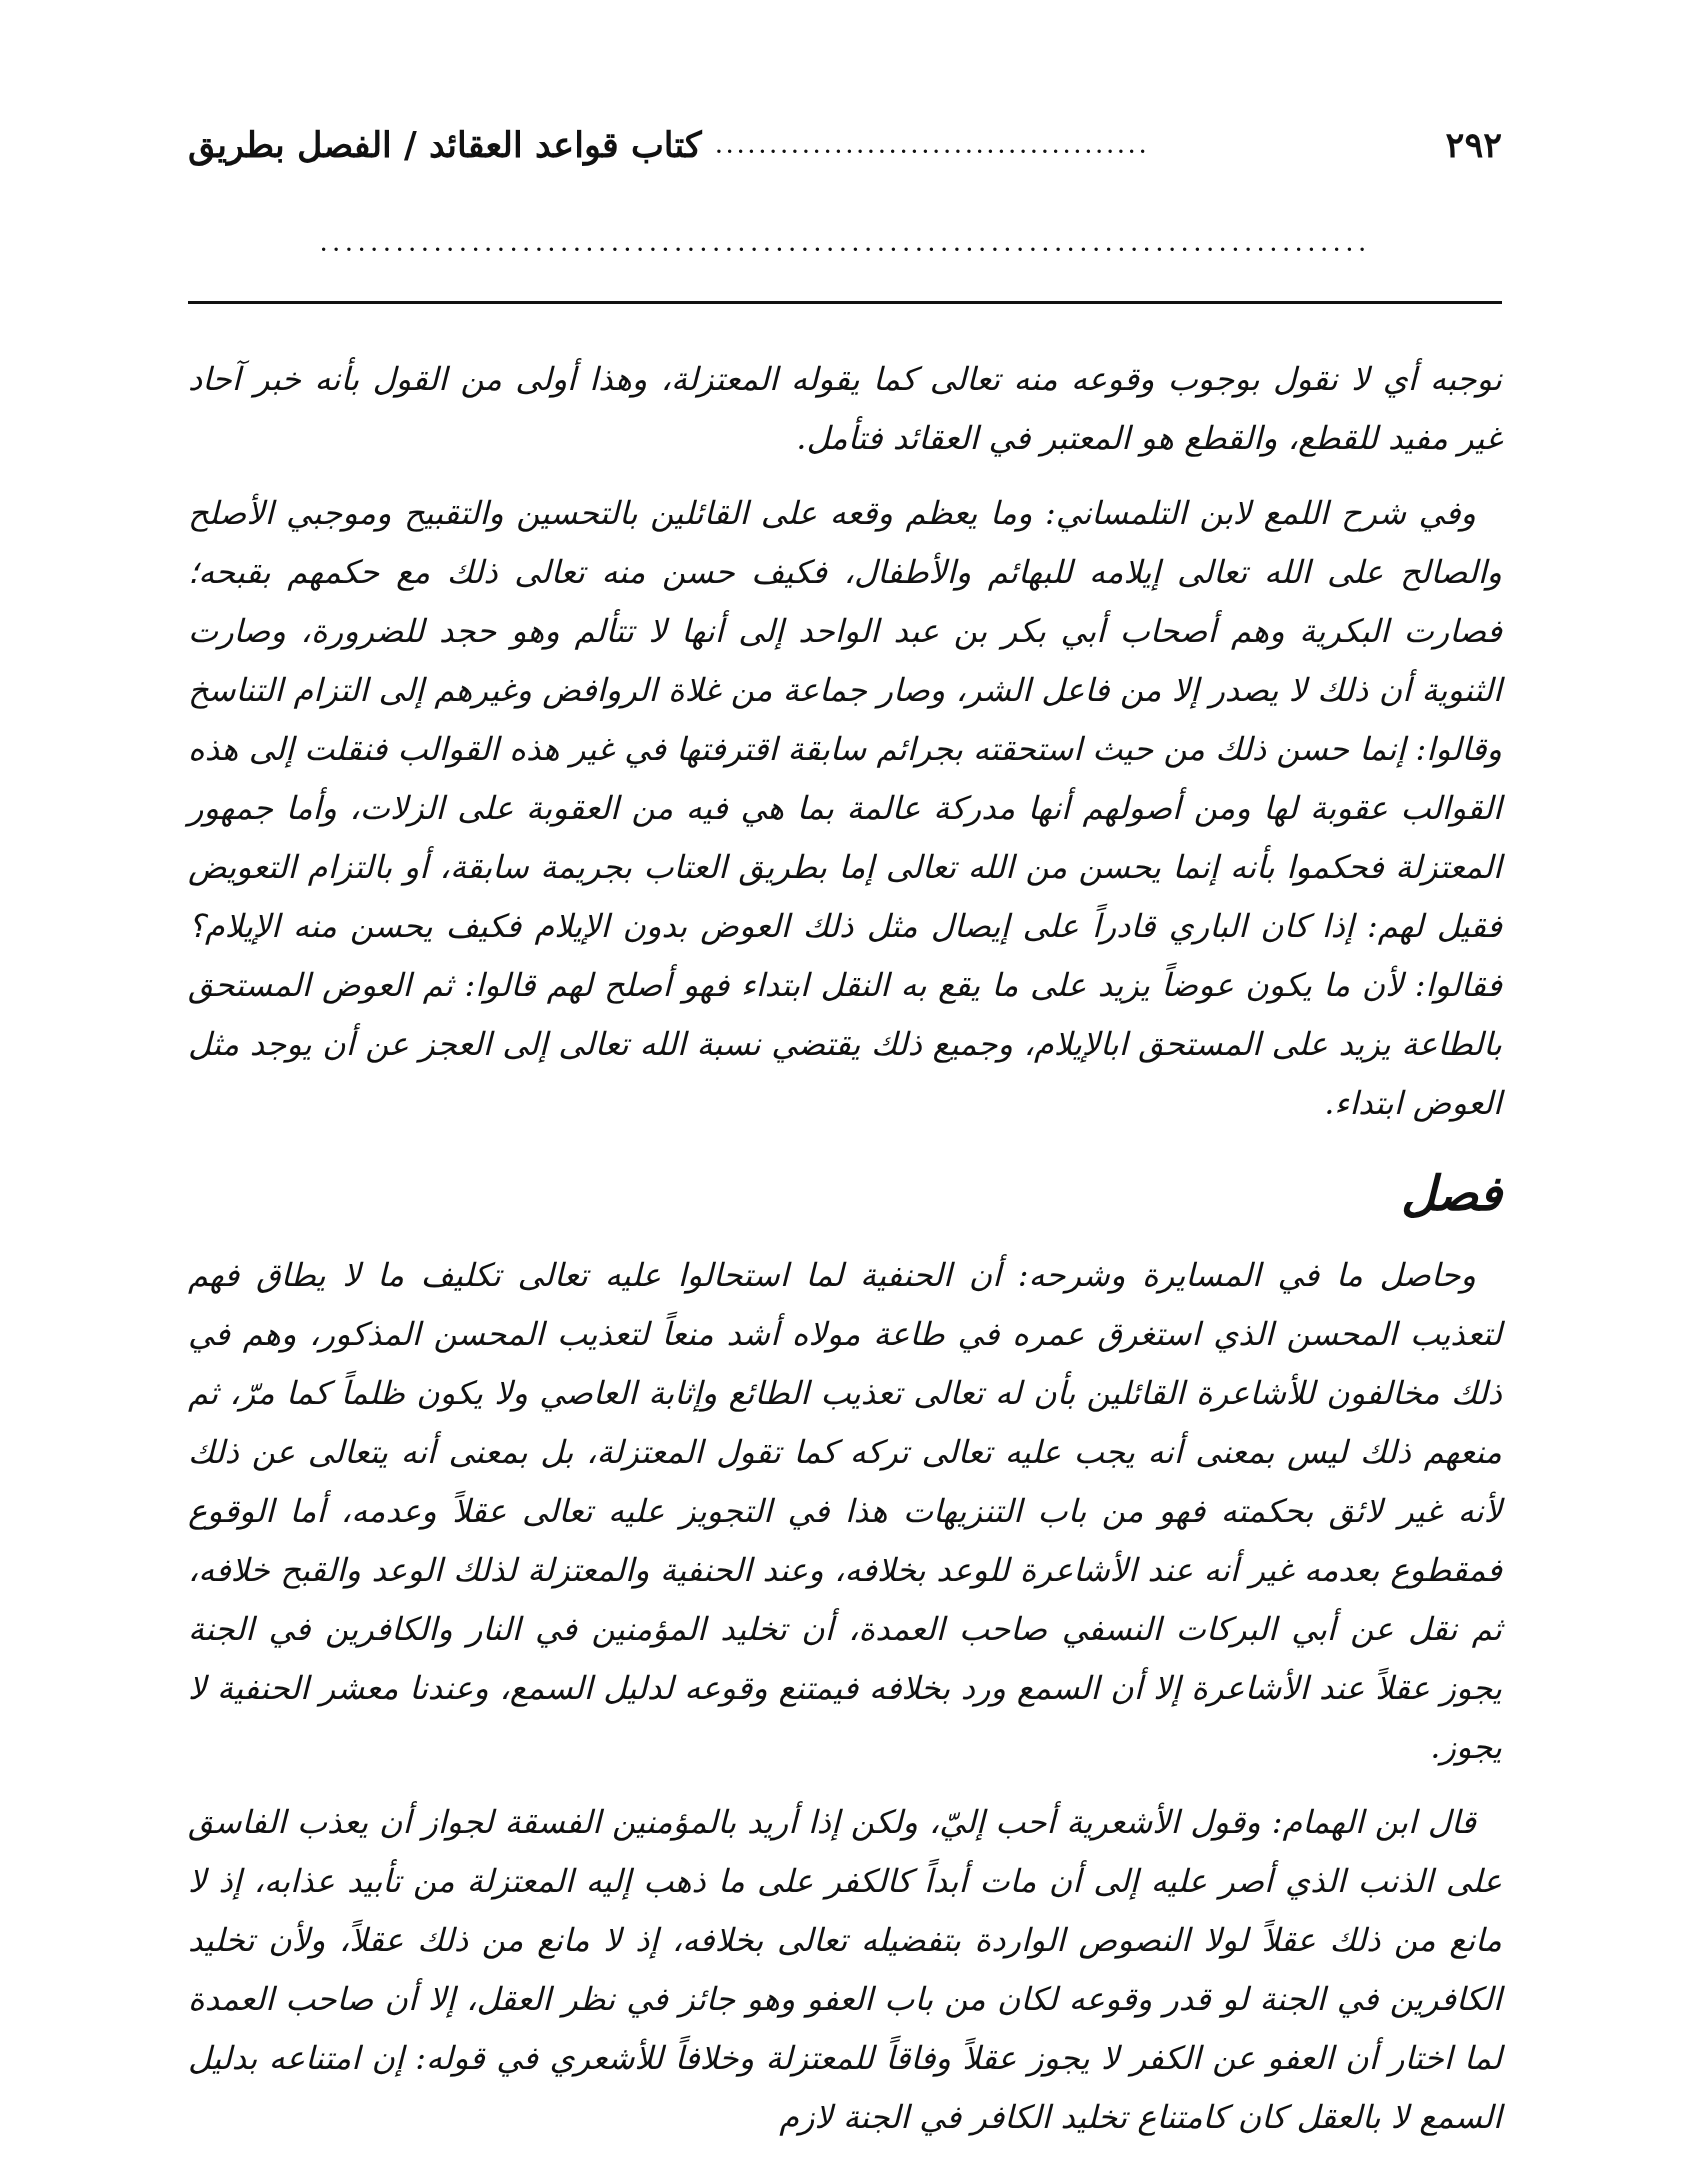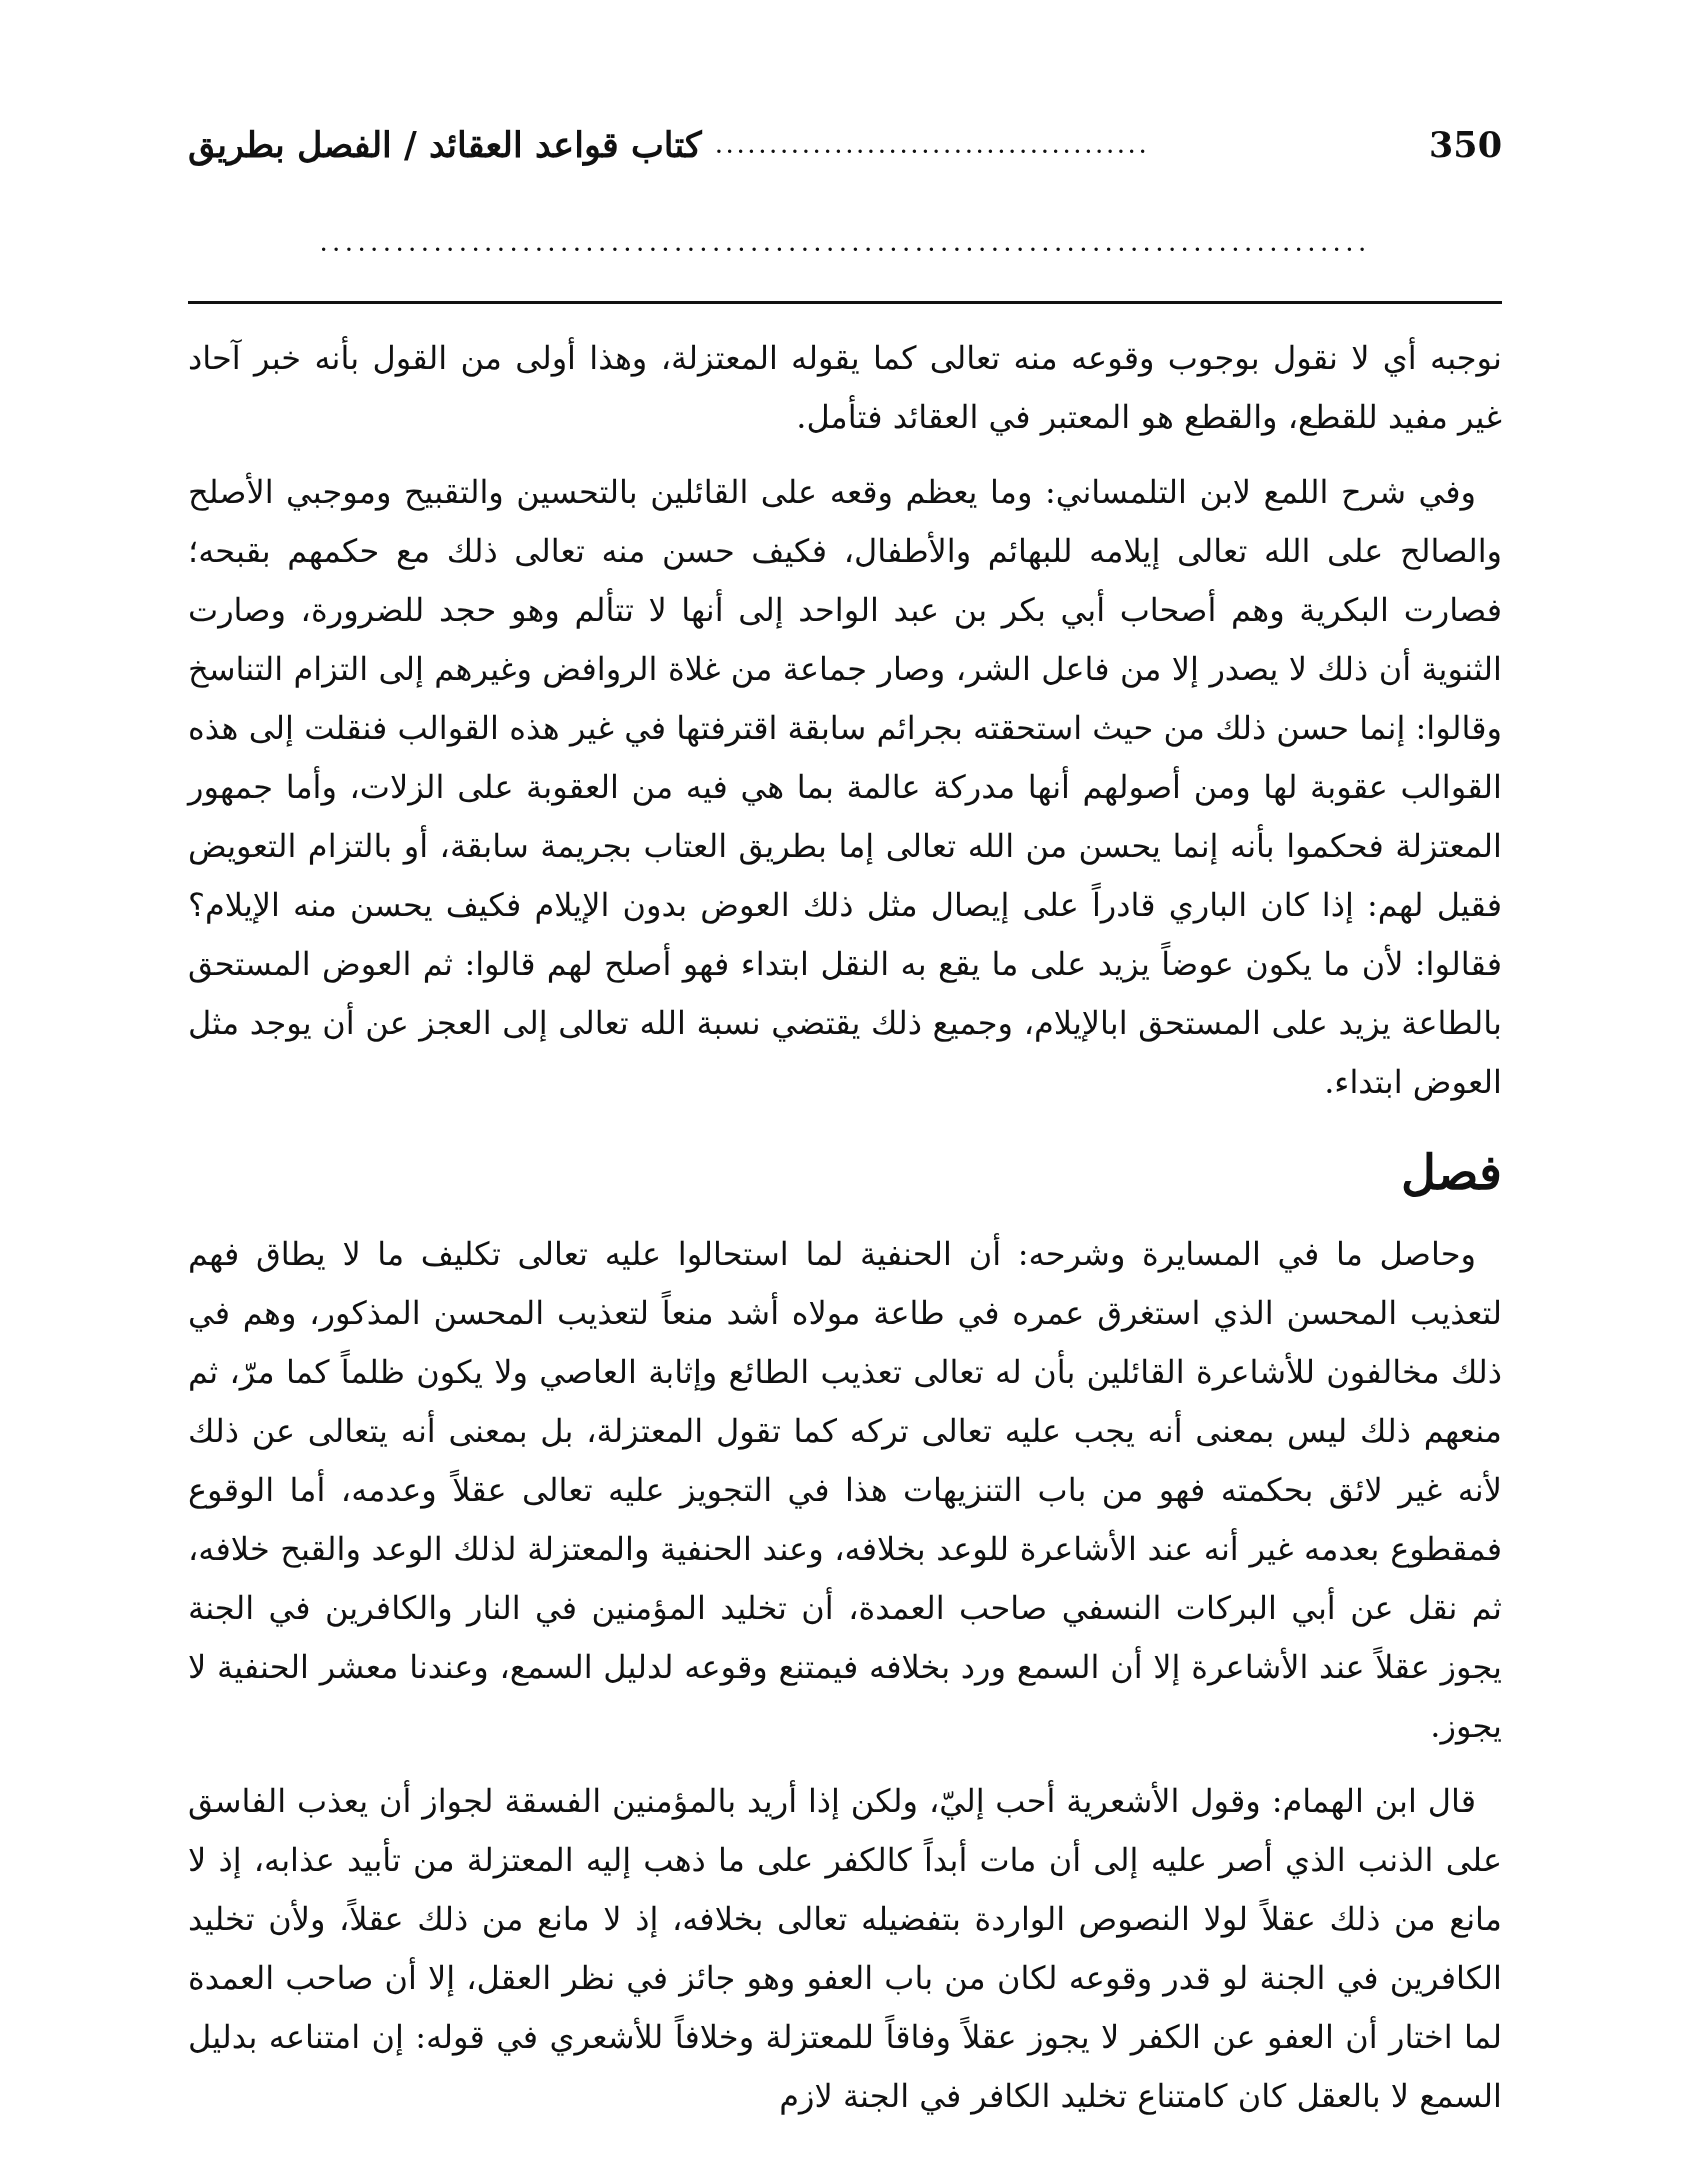--- a/index.html
+++ b/index.html
@@ -15,35 +15,35 @@
     font-weight: bold; font-size: 35px;
   }
   .running-head .title { display: flex; align-items: center; gap: 13px; }
   .running-head .leader { letter-spacing: 2.6px; font-weight: normal; font-size: 26px; }
   .dotline {
     position: absolute; top: 227px; left: 0; right: 0; text-align: center;
     font-size: 26px; letter-spacing: 4.4px; overflow: hidden; white-space: nowrap; direction: ltr;
   }
   .rule { position: absolute; top: 301px; left: 0; right: 0; height: 3.1px; background: #111; }
   .body-text {
-    position: absolute; top: 329px; left: 0; right: 0;
-    font-size: 32px; line-height: 59px; text-align: justify;
+    position: absolute; top: 350px; left: 0; right: 0;
+    font-size: 32px; line-height: 59px; text-align: justify; font-style: italic;
   }
   .body-text p { margin: 0 0 15.7px 0; text-indent: 26px; }
   .body-text p.cont { text-indent: 0; }
   .section-heading {
     font-weight: bold; font-size: 48px; line-height: 87px; margin: 17.5px 0 8.7px 0;
   }
 </style>
 </head>
 <body>
 
 <div class="page">
   <div class="running-head">
-    <span>350</span>
+    <span>٢٩٢</span>
     <span class="title">
       <span class="leader">........................................</span>
       <span>كتاب قواعد العقائد / الفصل بطريق</span>
     </span>
   </div>
 
   <div class="dotline">...................................................................................</div>
   <div class="rule"></div>
 
   <div class="body-text">

